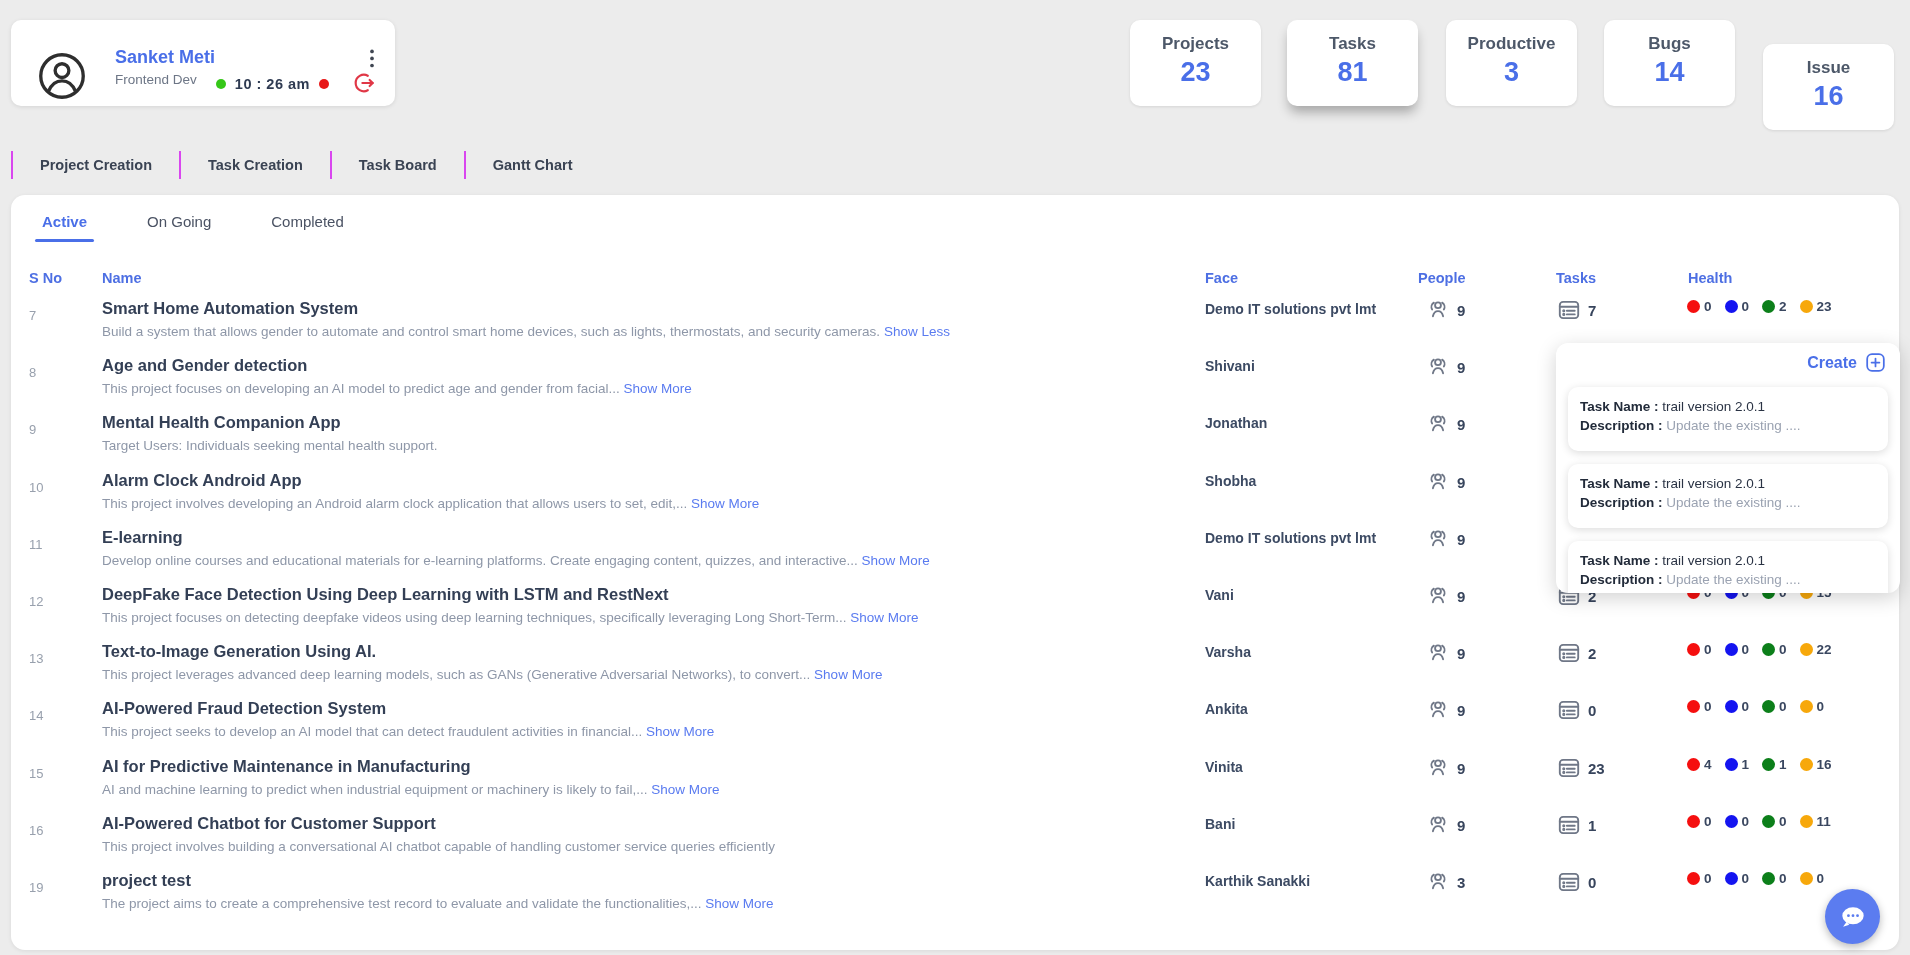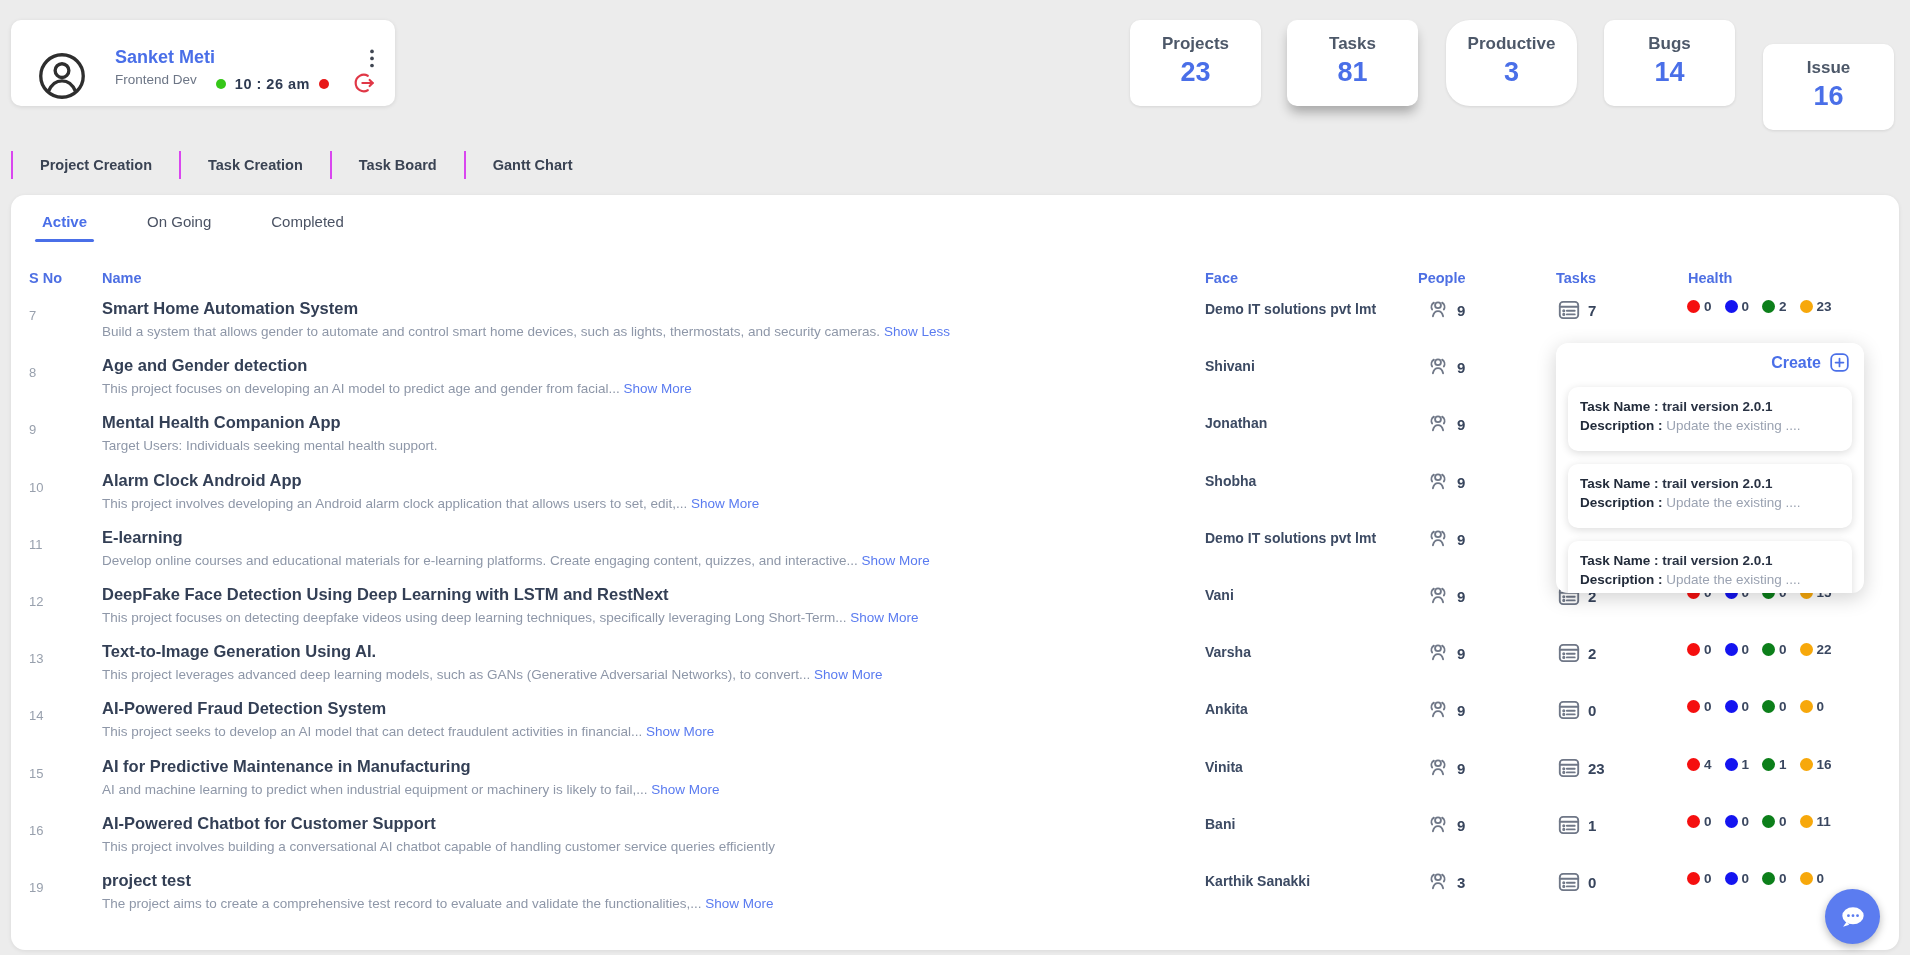--- a/index.html
+++ b/index.html
@@ -53,29 +53,29 @@
   .desc{font-size:13.5px;color:#8e97a8;line-height:18px;margin-top:4px;}
   .more{color:#5a7bf0;cursor:pointer;text-decoration:none;}
   .owner{left:1194px;top:6px;font-size:14px;font-weight:bold;color:#3c4a63;}
   .count-cell{top:2px;display:flex;align-items:center;gap:6px;font-size:15px;font-weight:bold;color:#37445c;}
   .people-cell{left:1414px;} .tasks-cell{left:1545px;}
   .health-cell{left:1676px;top:4px;display:flex;align-items:center;gap:13px;}
   .hpair{display:flex;align-items:center;gap:4px;font-size:13.5px;font-weight:bold;color:#3a4760;}
   .hdot{width:13px;height:13px;border-radius:50%;display:inline-block;}
 
   
-  .popup{position:absolute;left:1556px;top:343px;width:308px;height:250px;background:#fff;
+  .popup{position:absolute;left:1556px;top:343px;width:344px;height:250px;background:#fff;
          border-radius:12px;box-shadow:0 5px 20px rgba(0,0,0,.18);overflow:hidden;z-index:5;}
   .create-row{position:absolute;top:9px;right:14px;display:flex;align-items:center;gap:8px;cursor:pointer;}
   .create-label{font-size:16px;font-weight:bold;color:#4a6fe8;}
   .pcard{position:absolute;left:12px;right:12px;height:64px;background:#fff;border-radius:10px;
          box-shadow:0 2px 8px rgba(0,0,0,.14);padding:10px 12px;box-sizing:border-box;}
   .pline{font-size:13.5px;line-height:19px;white-space:nowrap;}
   .plabel{font-weight:bold;color:#222b3a;}
-  .pvalue-name{font-weight:bold;color:#2a3344;}
+  .pvalue-name{font-weight:normal;color:#2a3344;}
   .pvalue-desc{color:#9aa2b1;}
 
   
   .fab{position:absolute;left:1825px;top:889px;width:55px;height:55px;border-radius:50%;
        background:#5b7cf0;box-shadow:0 3px 8px rgba(0,0,0,.28);cursor:pointer;z-index:6;
        display:flex;align-items:center;justify-content:center;}
 </style>
 </head>
 <body>
 
@@ -108,21 +108,21 @@
 
   <div id="stats">
       <div class="stat" style="left: 1130px;">
       <div class="stat-label">Projects</div>
       <div class="stat-value">23</div>
     </div>
       <div class="stat active" style="left: 1287px;">
       <div class="stat-label">Tasks</div>
       <div class="stat-value">81</div>
     </div>
-      <div class="stat" style="left: 1446px; border-radius: 24px;">
+      <div class="stat" style="left: 1446px;">
       <div class="stat-label">Productive</div>
       <div class="stat-value">3</div>
     </div>
       <div class="stat" style="left: 1604px;">
       <div class="stat-label">Bugs</div>
       <div class="stat-value">14</div>
     </div>
       <div class="stat" style="left: 1763px; margin-top: 24px;">
       <div class="stat-label">Issue</div>
       <div class="stat-value">16</div>

